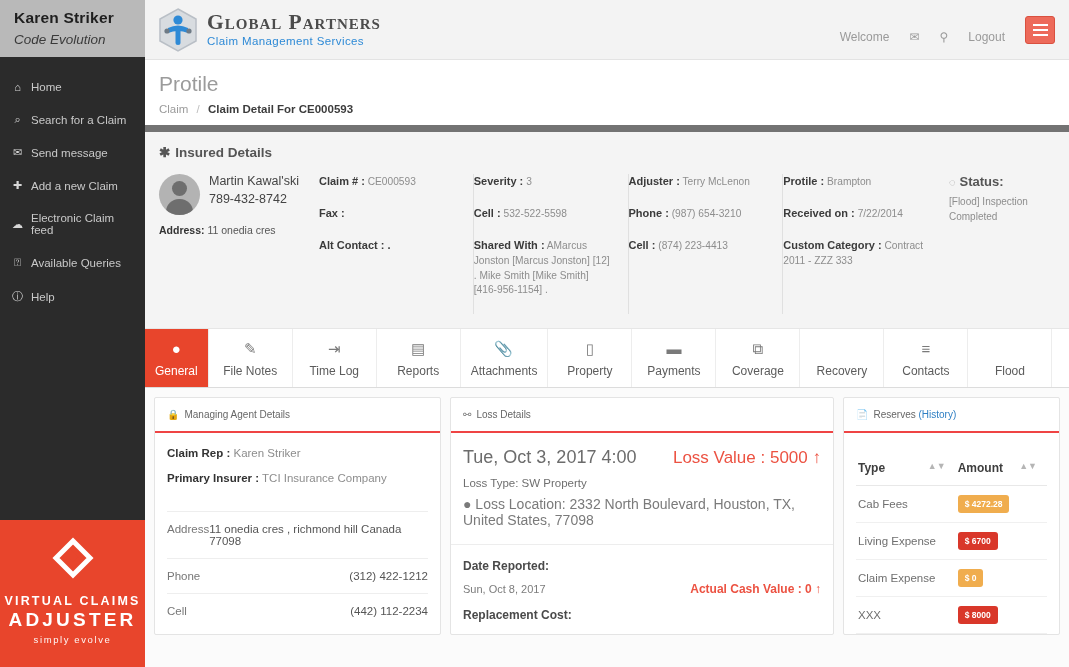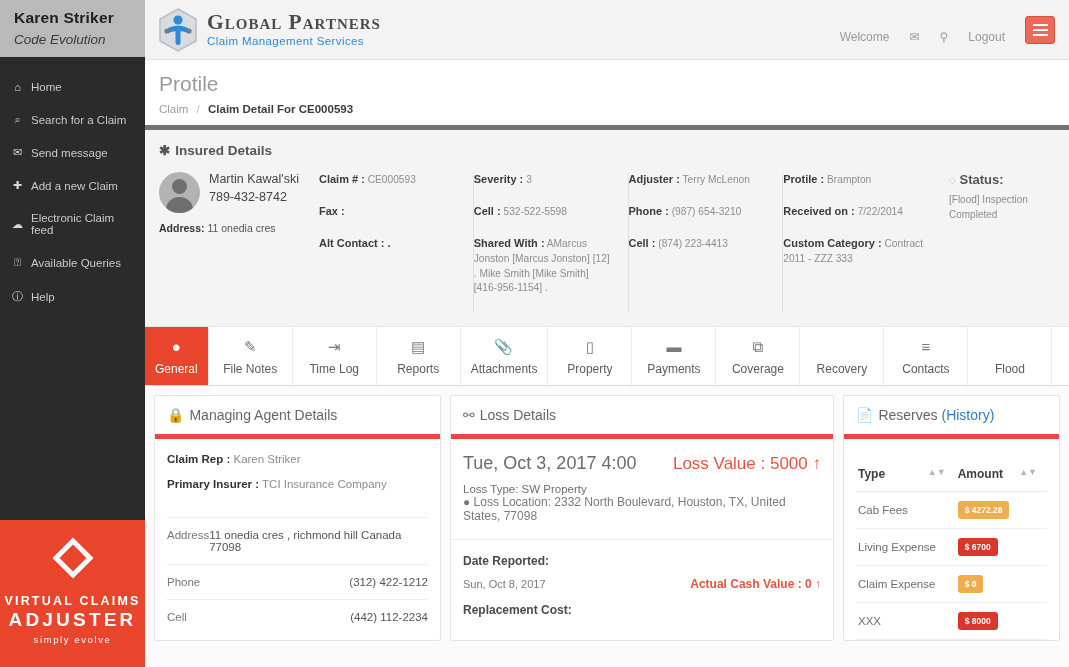--- a/index.html
+++ b/index.html
@@ -32,21 +32,21 @@
   .topbar { height: 60px; background: #f3f3f3; display: flex; align-items: center; padding: 0 14px 0 10px; border-bottom: 1px solid #e3e3e3; }
   .brand { display: flex; align-items: center; gap: 6px; }
   .brand-text { line-height: 1; }
   .brand-t1 { font-size: 21.5px; color: #4c4c4c; letter-spacing: 1px; font-family: "Liberation Serif", serif; font-variant: small-caps; font-weight: bold; }
   .brand-t2 { font-size: 11.5px; color: #2e8ad6; margin-top: 3px; letter-spacing: .4px; }
   .topnav { margin-left: auto; display: flex; align-items: flex-end; gap: 20px; }
   .topnav a, .topnav span.tn { color: #9a9a9a; font-size: 12px; }
   .burger { width: 30px; height: 28px; background: #ed6a5a; border: 1px solid #d9503f; border-radius: 3px; display: flex; flex-direction: column; justify-content: center; align-items: center; gap: 3px; }
   .burger i { display: block; width: 15px; height: 2px; background: #fff; }
 
-  .pagehead { background: #fff; padding: 12px 0 10px 14px; border-bottom: 5px solid #737373; }
+  .pagehead { background: #fff; padding: 12px 0 10px 14px; border-bottom: 7px solid #737373; }
   .pagetitle { font-size: 21px; color: #9b9b9b; font-weight: normal; }
   .crumbs { margin-top: 7px; font-size: 11.5px; color: #9b9b9b; }
   .crumbs b { color: #3c3c3c; }
   .crumbs .sep { margin: 0 5px; color: #bdbdbd; }
 
   .insured { background: #f4f4f4; padding: 12px 14px 14px 14px; border-bottom: 1px solid #e6e6e6; }
   .insured-h { font-size: 13.5px; color: #555; font-weight: bold; margin-bottom: 14px; }
   .insured-h .ico { margin-right: 5px; }
   .insured-body { display: flex; }
   .person { width: 160px; flex: 0 0 160px; }
@@ -76,37 +76,37 @@
   .tab.active { background: #e8452c; color: #fff; }
   .tab.active .ti { color: #fff; }
   .tab.wide { min-width: 84px; }
 
   
   .panels { display: flex; gap: 9px; padding: 9px 9px 0 9px; }
   .panel { background: #fff; border: 1px solid #e4e4e4; border-radius: 2px; }
   .p1 { width: 287px; flex: 0 0 287px; }
   .p2 { flex: 1; }
   .p3 { width: 217px; flex: 0 0 217px; }
-  .p-head { padding: 11px 12px; border-bottom: 5px solid #ef4444; font-size: 14px; color: #666; }
+  .p-head { padding: 11px 12px; border-bottom: 2px solid #ef4444; font-size: 10px; color: #666; }
   .p-head .ico { margin-right: 5px; color: #777; }
   .p-head a { color: #2e7fc4; text-decoration: none; }
   .p-body { padding: 14px 12px 0 12px; }
 
   .kv { font-size: 11.5px; color: #8d8d8d; margin-bottom: 13px; }
   .kv b { color: #333; }
   .trow { display: flex; justify-content: space-between; font-size: 11.5px; color: #6f6f6f; padding: 11px 0; border-top: 1px solid #eeeeee; }
   .trow:first-child { border-top: none; }
   .trow .lbl { color: #777; }
   .trow .val { color: #555; }
 
   .loss-date { font-size: 18px; color: #6c6c6c; }
   .loss-val { font-size: 17px; color: #ec5242; }
   .loss-row { display: flex; justify-content: space-between; align-items: baseline; }
   .loss-sub { font-size: 11.5px; color: #6f6f6f; margin-top: 9px; }
-  .loss-loc { font-size: 12px; color: #7a7a7a; }
+  .loss-loc { font-size: 14px; color: #7a7a7a; margin-top: 7px; }
   .loss-div { border-top: 1px solid #ededed; margin: 16px -12px 0; }
   .rep-h { font-size: 12px; color: #4a4a4a; font-weight: bold; margin-top: 14px; }
   .rep-row { display: flex; justify-content: space-between; align-items: baseline; margin-top: 9px; }
   .rep-date { font-size: 11px; color: #7c7c7c; }
   .rep-acv { font-size: 12px; color: #ec5242; font-weight: bold; }
   .rep-h2 { font-size: 12px; color: #4a4a4a; font-weight: bold; margin-top: 12px; }
 
   .rtable { width: 100%; border-collapse: collapse; margin-top: 6px; }
   .rtable th { text-align: left; font-size: 12px; color: #3e3e3e; padding: 8px 2px 10px; border-bottom: 1px solid #e8e8e8; }
   .rtable th .sort { float: right; color: #b5b5b5; font-size: 9px; margin-right: 8px; }

